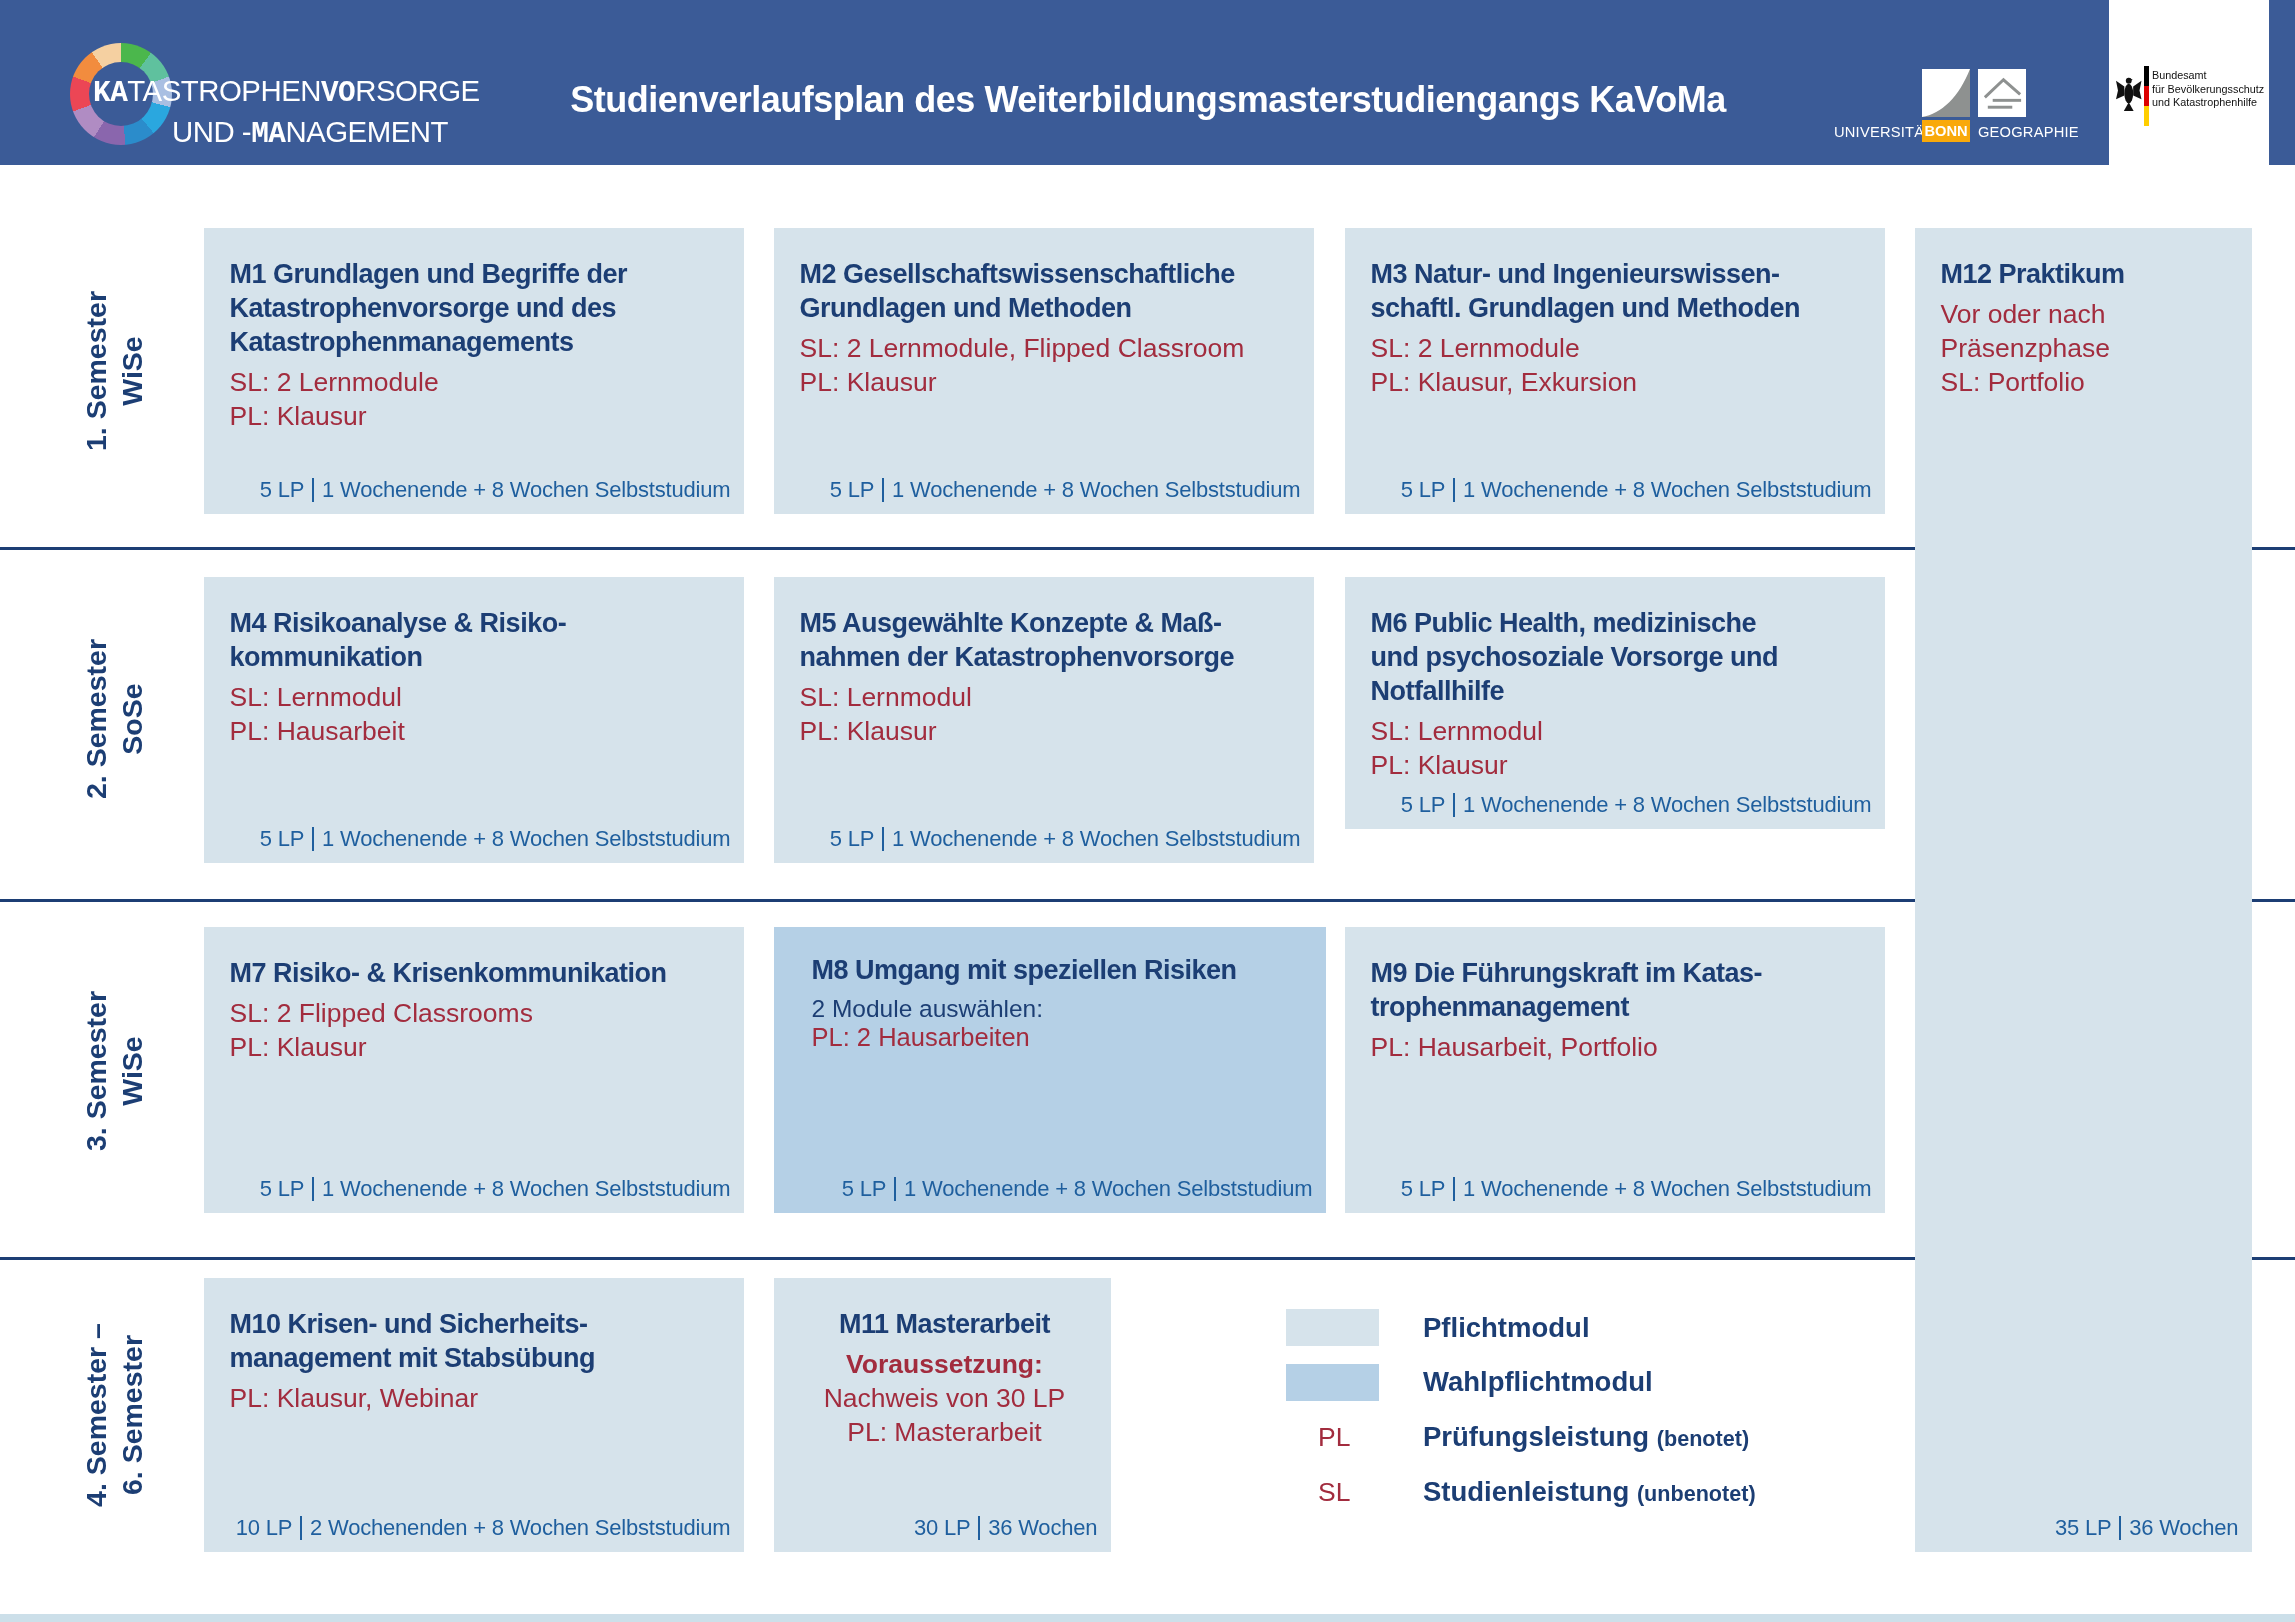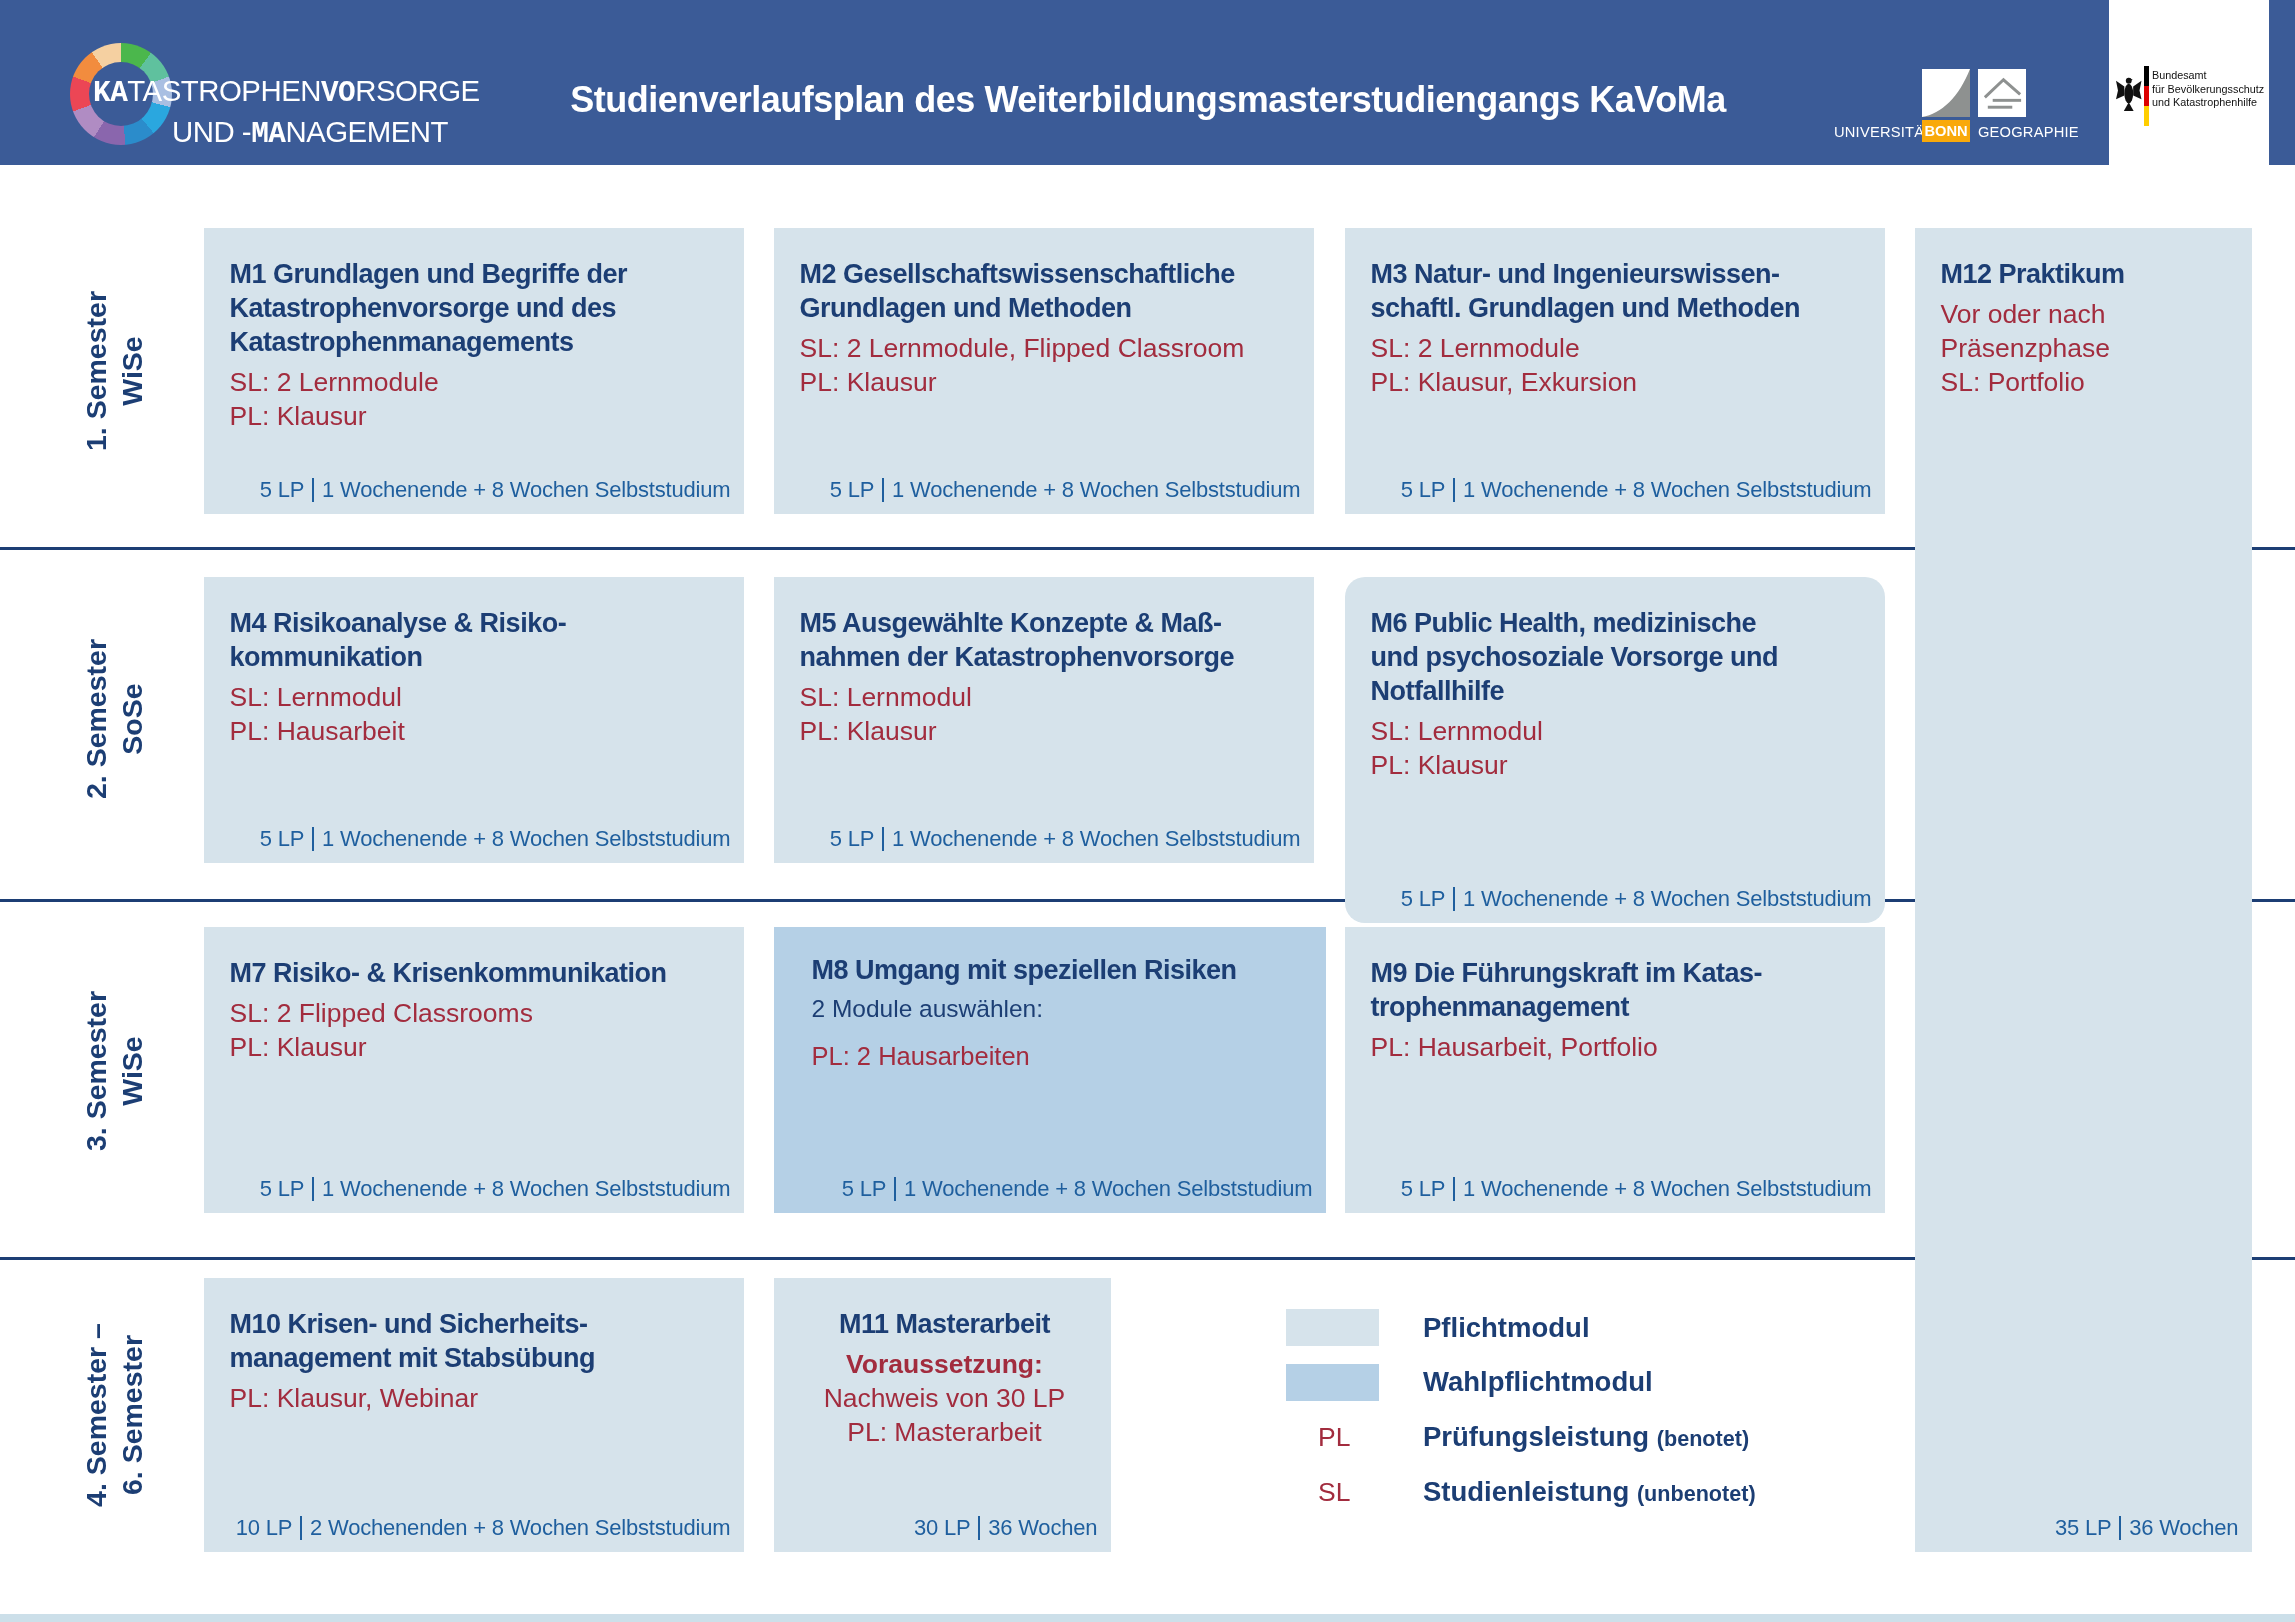--- a/index.html
+++ b/index.html
@@ -44,21 +44,21 @@
         letter-spacing:-0.2px;white-space:nowrap;}
   .fdiv{display:inline-block;width:2px;height:24.5px;background:#1f5f9e;margin:0 7.9px;vertical-align:-4.9px;}
   
   .note{margin-top:8.8px;color:#1c3e74;font-size:24.5px;font-weight:400;}
   .optwrap{display:flex;margin-top:7.9px;}
   .optcol1{width:215px;}
   .optcol2{width:275px;}
   .opt{color:#1c3e74;font-size:20.6px;line-height:25.5px;font-weight:400;letter-spacing:-0.2px;
         padding-left:16.7px;text-indent:-16.7px;white-space:pre-line;}
   .opt::before{content:"· ";}
-  .m8pl{margin-top:19px;color:#a22c3e;font-size:25.5px;font-weight:400;}
+  .m8pl{margin-top:0;color:#a22c3e;font-size:25.5px;font-weight:400;}
   
   .lg-swatch{position:absolute;left:1286px;width:93px;height:37px;}
   .lg-key{position:absolute;left:1318px;color:#a22c3e;font-size:26.5px;font-weight:400;transform:translateY(-50%);}
   .lg-label{position:absolute;left:1423px;color:#1c3e74;font-size:27.5px;font-weight:700;transform:translateY(-50%);white-space:nowrap;}
   .lg-label .sub{font-size:21.6px;}
   .strip{position:absolute;left:0;top:1614px;width:2295px;height:7.9px;background:#ccdfe9;}
 </style>
 </head>
 <body>
 
@@ -210,21 +210,21 @@
         <div>nahmen der Katastrophenvorsorge</div>
       </div>
       <div class="card-detail">
         <div>SL: Lernmodul</div>
         <div>PL: Klausur</div>
       </div>
     </div>
     <div class="card-footer"><span>5 LP</span><span class="fdiv"></span><span>1 Wochenende + 8 Wochen Selbststudium</span></div>
   </div>
 
-  <div class="card" style="left:1345px;top:577px;width:540px;height:346px;border-radius:20px;">
+  <div class="card" style="left:1345px;top:577px;width:540px;height:252px;">
     <div class="card-inner">
       <div class="card-title">
         <div>M6 Public Health, medizinische</div>
         <div>und psychosoziale Vorsorge und</div>
         <div>Notfallhilfe</div>
       </div>
       <div class="card-detail">
         <div>SL: Lernmodul</div>
         <div>PL: Klausur</div>
       </div>

